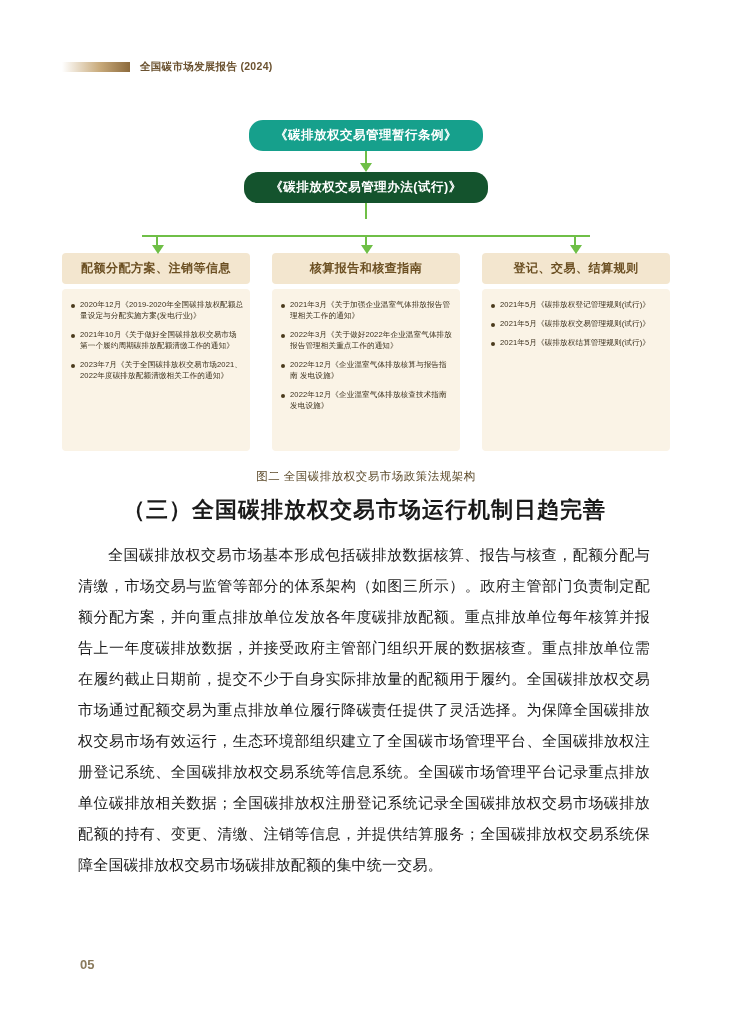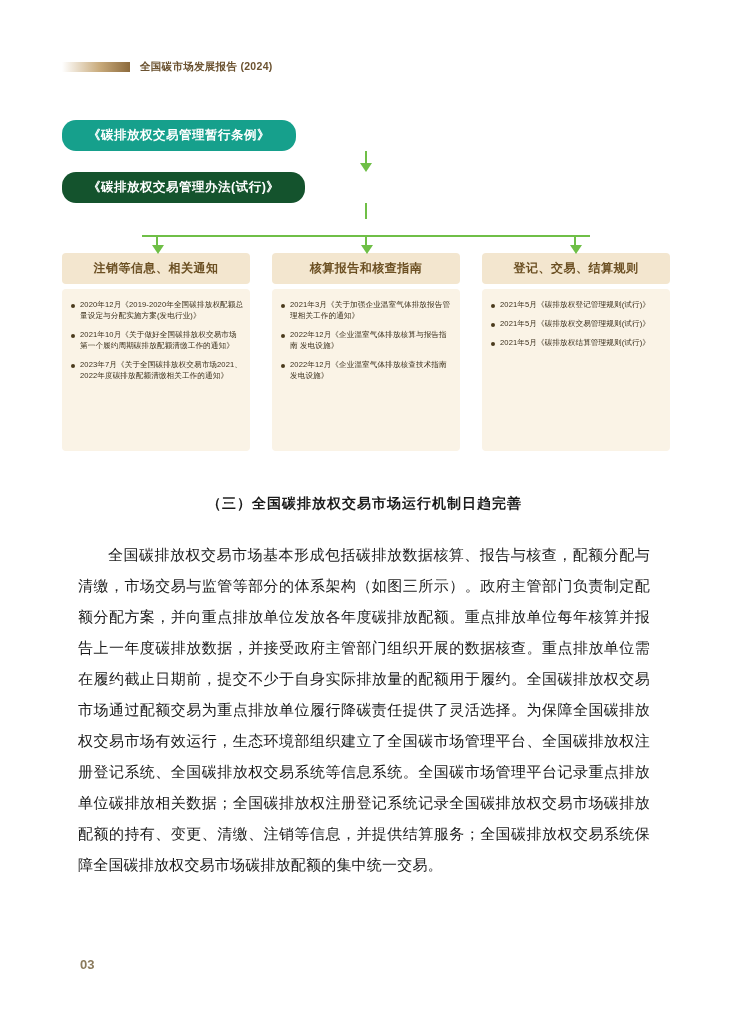--- a/index.html
+++ b/index.html
@@ -43,20 +43,21 @@
   
   .figure-area {
     position: absolute;
     top: 120px;
     left: 62px;
     width: 608px;
   }
 
   .flow-top {
     display: flex;
+    justify-content: center;
   }
   .pill {
     border-radius: 14px;
     color: #ffffff;
     font-size: 12.5px;
     font-weight: bold;
     text-align: center;
     padding: 7px 26px;
     letter-spacing: .5px;
     white-space: nowrap;
@@ -165,21 +166,21 @@
 
   
   .section-title {
     position: absolute;
     top: 495px;
     left: 0;
     width: 729px;
     text-align: center;
     font-family: "DejaVu Serif", serif;
     font-weight: bold;
-    font-size: 14px;
+    font-size: 22px;
     color: #1a1a1a;
     letter-spacing: 1px;
   }
 
   .body-text {
     position: absolute;
     top: 540px;
     left: 78px;
     width: 572px;
     font-family: "DejaVu Serif", serif;
@@ -229,21 +230,21 @@
     <div class="branch-stub" style="left:303px;"></div>
     <div class="branch-stub" style="left:512px;"></div>
     <div class="branch-arrow" style="left:95px;"></div>
     <div class="branch-arrow" style="left:304px;"></div>
     <div class="branch-arrow" style="left:513px;"></div>
   </div>
 
   <div class="columns">
 
     <div class="col">
-      <div class="col-head">注销等信息、相关通知</div>
+      <div class="col-head">配额分配方案、注销等信息</div>
       <div class="col-body">
         <div class="bullet-item">
           <span class="bullet-dot"></span>
           <span class="bullet-text">2020年12月《2019-2020年全国碳排放权配额总量设定与分配实施方案(发电行业)》</span>
         </div>
         <div class="bullet-item">
           <span class="bullet-dot"></span>
           <span class="bullet-text">2021年10月《关于做好全国碳排放权交易市场第一个履约周期碳排放配额清缴工作的通知》</span>
         </div>
         <div class="bullet-item">
@@ -255,20 +256,24 @@
 
     <div class="col">
       <div class="col-head">核算报告和核查指南</div>
       <div class="col-body">
         <div class="bullet-item">
           <span class="bullet-dot"></span>
           <span class="bullet-text">2021年3月《关于加强企业温室气体排放报告管理相关工作的通知》</span>
         </div>
         <div class="bullet-item">
           <span class="bullet-dot"></span>
+          <span class="bullet-text">2022年3月《关于做好2022年企业温室气体排放报告管理相关重点工作的通知》</span>
+        </div>
+        <div class="bullet-item">
+          <span class="bullet-dot"></span>
           <span class="bullet-text">2022年12月《企业温室气体排放核算与报告指南 发电设施》</span>
         </div>
         <div class="bullet-item">
           <span class="bullet-dot"></span>
           <span class="bullet-text">2022年12月《企业温室气体排放核查技术指南 发电设施》</span>
         </div>
       </div>
     </div>
 
     <div class="col">
@@ -284,19 +289,20 @@
         </div>
         <div class="bullet-item">
           <span class="bullet-dot"></span>
           <span class="bullet-text">2021年5月《碳排放权结算管理规则(试行)》</span>
         </div>
       </div>
     </div>
 
   </div>
 
+  <div class="fig-caption">图二 全国碳排放权交易市场政策法规架构</div>
 </div>
 
 <div class="section-title">（三）全国碳排放权交易市场运行机制日趋完善</div>
 
 <div class="body-text">全国碳排放权交易市场基本形成包括碳排放数据核算、报告与核查，配额分配与清缴，市场交易与监管等部分的体系架构（如图三所示）。政府主管部门负责制定配额分配方案，并向重点排放单位发放各年度碳排放配额。重点排放单位每年核算并报告上一年度碳排放数据，并接受政府主管部门组织开展的数据核查。重点排放单位需在履约截止日期前，提交不少于自身实际排放量的配额用于履约。全国碳排放权交易市场通过配额交易为重点排放单位履行降碳责任提供了灵活选择。为保障全国碳排放权交易市场有效运行，生态环境部组织建立了全国碳市场管理平台、全国碳排放权注册登记系统、全国碳排放权交易系统等信息系统。全国碳市场管理平台记录重点排放单位碳排放相关数据；全国碳排放权注册登记系统记录全国碳排放权交易市场碳排放配额的持有、变更、清缴、注销等信息，并提供结算服务；全国碳排放权交易系统保障全国碳排放权交易市场碳排放配额的集中统一交易。</div>
 
-<div class="page-number">03</div>
+<div class="page-number">05</div>
 
 </body></html>

